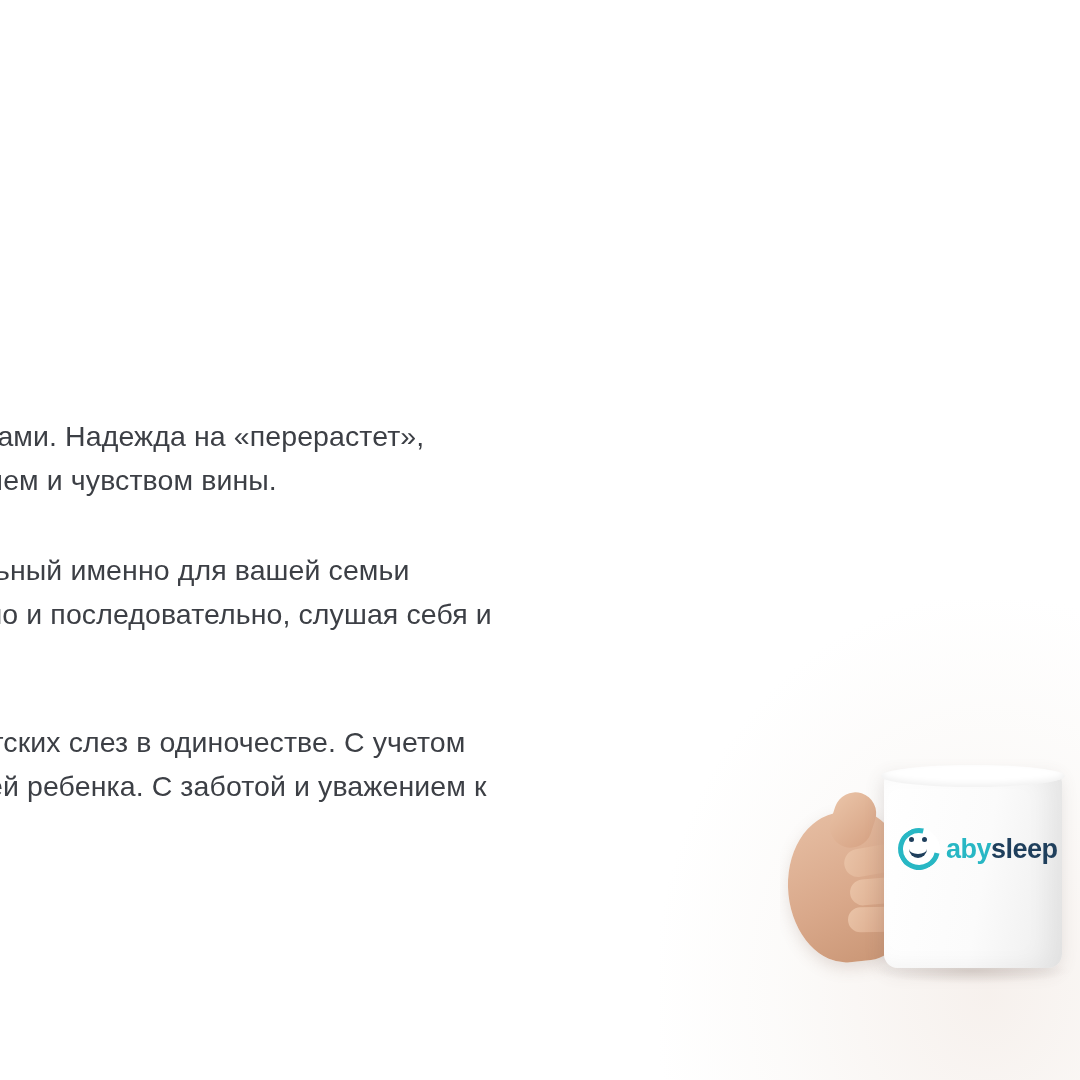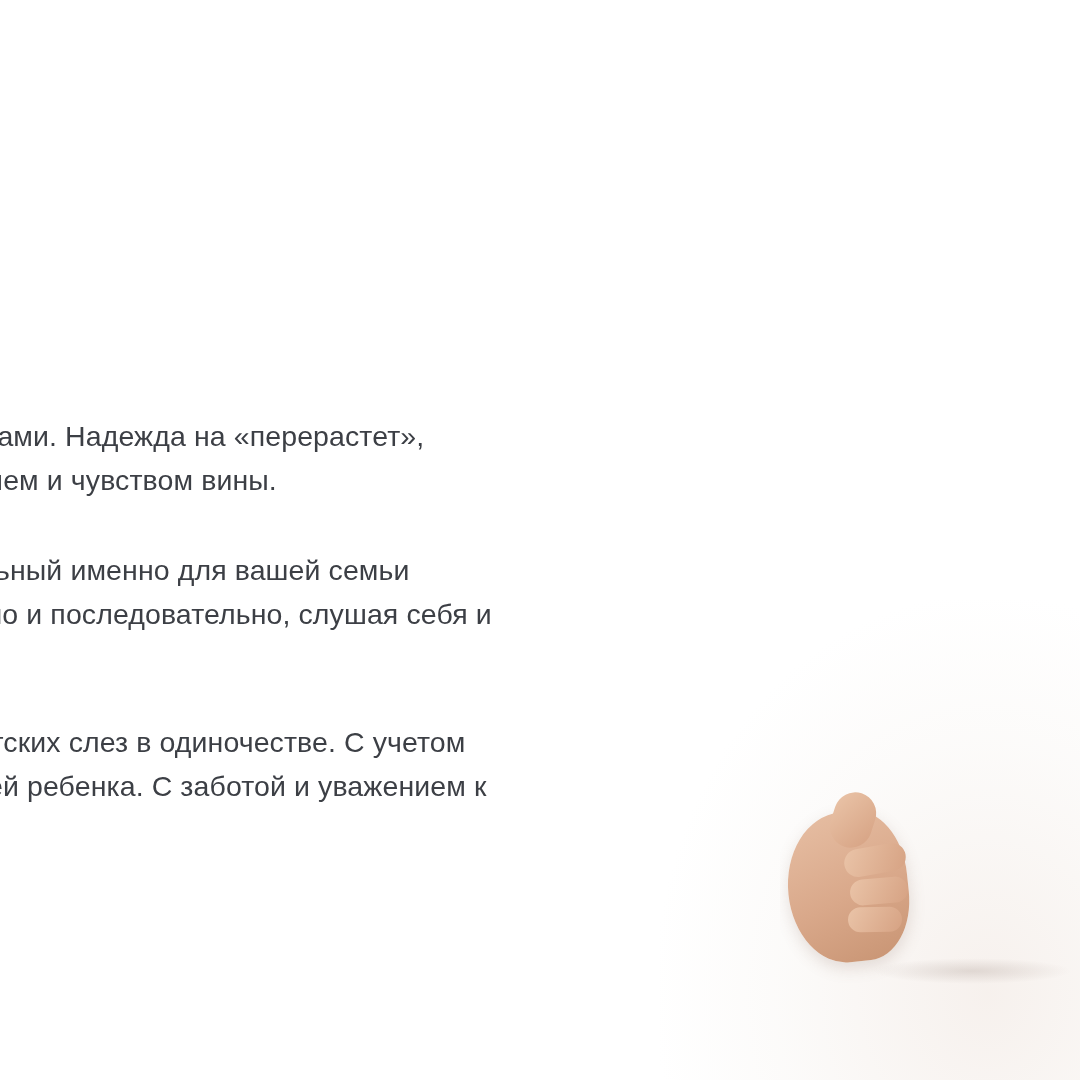--- a/index.html
+++ b/index.html
@@ -189,15 +189,25 @@
 
   <div class="photo">
     <div class="mug-shadow"></div>
 
     <div class="hand"></div>
     <div class="finger thumb"></div>
     <div class="finger f1"></div>
     <div class="finger f2"></div>
     <div class="finger f3"></div>
 
+    <div class="mug">
+      <div class="mug-rim"></div>
+      <div class="mug-logo">
+        <span class="logo-mark">
+          <span class="logo-eye l"></span>
+          <span class="logo-eye r"></span>
+        </span>
+        <span class="logo-text"><span class="accent">aby</span><span>sleep</span></span>
+      </div>
+    </div>
   </div>
 
 </div>
 
 </body></html>

